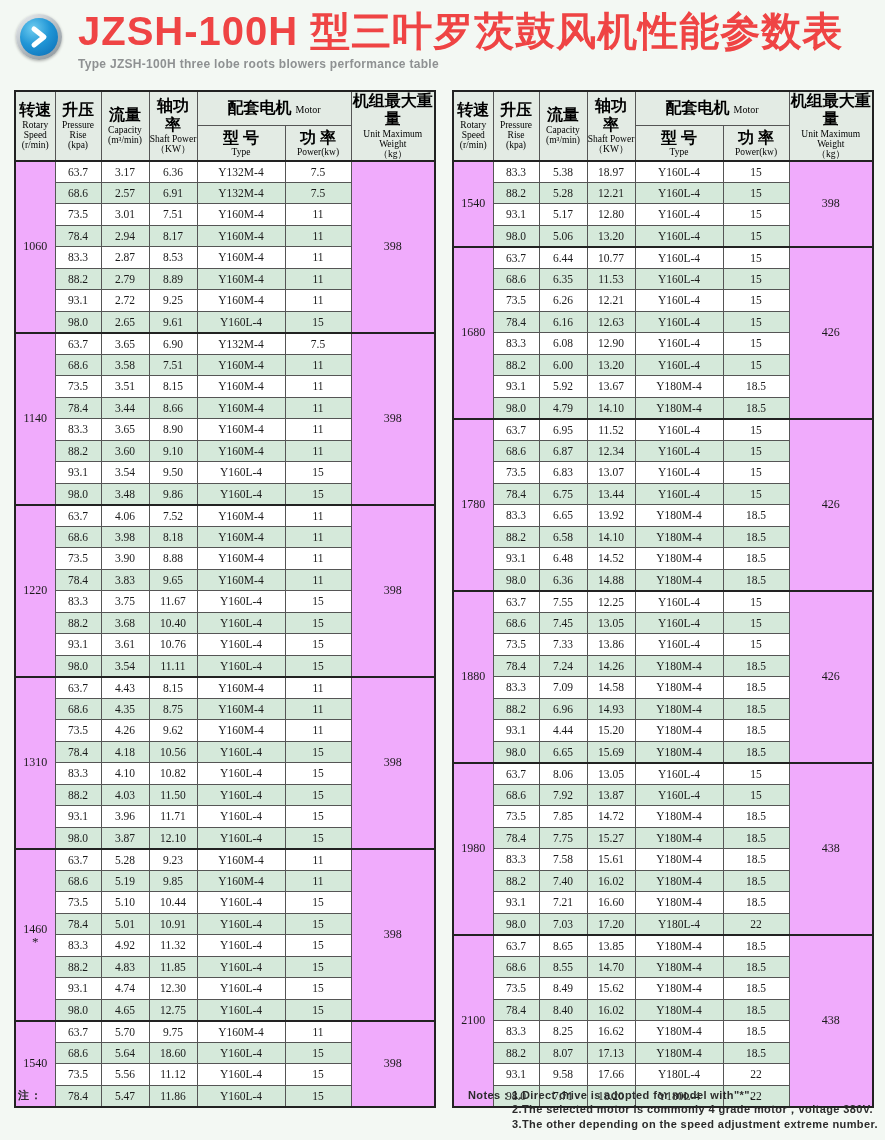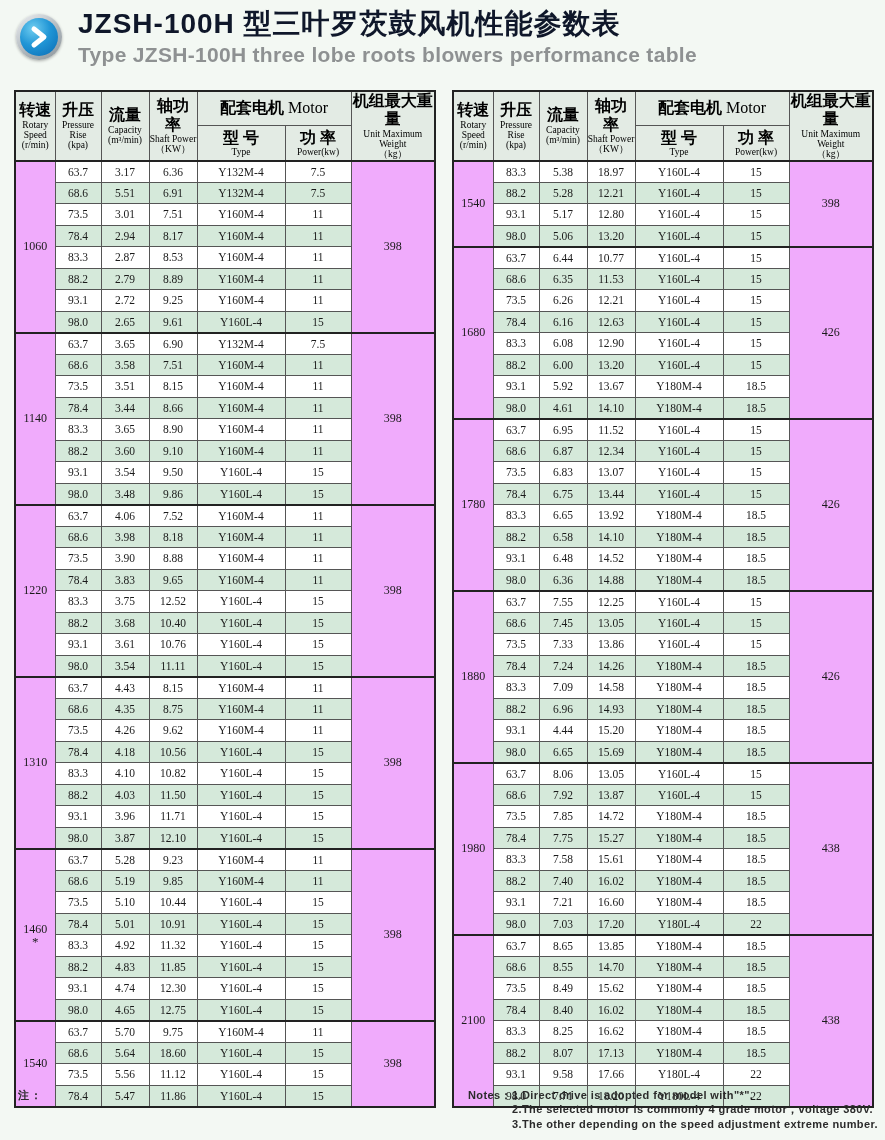--- a/index.html
+++ b/index.html
@@ -19,44 +19,44 @@
     margin-top:6px;
   }
   .icon-inner{
     width:38px;height:38px;border-radius:50%;
     background:radial-gradient(circle at 35% 28%, #6fcdf0 0%, #2196d6 45%, #0a6ab3 100%);
     display:flex;align-items:center;justify-content:center;
   }
   .title-block{margin-left:16px;}
   .main-title{
     font-family:"Liberation Sans", sans-serif;
-    font-weight:bold;font-size:28px;line-height:1.15;
-    color:#0f172a;letter-spacing:1px;white-space:nowrap;
+    font-weight:bold;font-size:40px;line-height:1.15;
+    color:#ef4444;letter-spacing:1px;white-space:nowrap;
   }
   .sub-title{
     font-family:"Liberation Sans", sans-serif;
-    font-weight:bold;font-size:21px;color:#8e9192;
+    font-weight:bold;font-size:12px;color:#8e9192;
     letter-spacing:0.3px;margin-top:3px;white-space:nowrap;
   }
   .tables{position:absolute;top:90px;left:14px;display:flex;gap:16px;}
   table.perf{
     border-collapse:collapse;table-layout:fixed;width:420px;
     border:2px solid #222;background:#fff;
   }
   table.perf th, table.perf td{
     border:1px solid #555;text-align:center;vertical-align:middle;
     padding:0;overflow:hidden;
   }
   thead th{background:#e3ebe4;font-weight:normal;}
   thead tr.h1{height:30px;}
   thead tr.h2{height:28px;}
   thead tr:last-child th{border-bottom:1.5px solid #222;}
   .cn{font-weight:bold;font-size:16px;line-height:1.15;}
   .en{font-size:9.5px;line-height:1.08;}
-  .en-inline{font-size:16px;}
+  .en-inline{font-size:10px;}
   tbody tr{height:21.3px;}
   tbody td{font-size:11.5px;color:#1a1a1a;background:#fff;}
   tbody tr.g td{background:#d5e9da;}
   tbody tr.sep td{border-top:2px solid #222;}
   td.speed, td.weight{background:#f0abfc;font-size:12px;}
   td.speed .star{font-size:13px;line-height:0.8;}
   .notes{
     position:absolute;top:1088px;
     font-family:"Liberation Sans", sans-serif;
     font-weight:bold;font-size:11px;color:#2b2b2b;
@@ -145,21 +145,21 @@
           </td>
           <td>63.7</td>
           <td>3.17</td>
           <td>6.36</td>
           <td>Y132M-4</td>
           <td>7.5</td>
           <td class="weight" rowspan="8">398</td>
         </tr>
         <tr class="g">
           <td>68.6</td>
-          <td>5.51</td>
+          <td>2.57</td>
           <td>6.91</td>
           <td>Y132M-4</td>
           <td>7.5</td>
         </tr>
         <tr>
           <td>73.5</td>
           <td>3.01</td>
           <td>7.51</td>
           <td>Y160M-4</td>
           <td>11</td>
@@ -287,21 +287,21 @@
         <tr class="g">
           <td>78.4</td>
           <td>3.83</td>
           <td>9.65</td>
           <td>Y160M-4</td>
           <td>11</td>
         </tr>
         <tr>
           <td>83.3</td>
           <td>3.75</td>
-          <td>12.52</td>
+          <td>11.67</td>
           <td>Y160L-4</td>
           <td>15</td>
         </tr>
         <tr class="g">
           <td>88.2</td>
           <td>3.68</td>
           <td>10.40</td>
           <td>Y160L-4</td>
           <td>15</td>
         </tr>
@@ -609,21 +609,21 @@
         </tr>
         <tr>
           <td>93.1</td>
           <td>5.92</td>
           <td>13.67</td>
           <td>Y180M-4</td>
           <td>18.5</td>
         </tr>
         <tr class="g">
           <td>98.0</td>
-          <td>4.61</td>
+          <td>4.79</td>
           <td>14.10</td>
           <td>Y180M-4</td>
           <td>18.5</td>
         </tr>
         <tr class="sep">
           <td class="speed" rowspan="8">
             <div>1780</div>
           </td>
           <td>63.7</td>
           <td>6.95</td>

